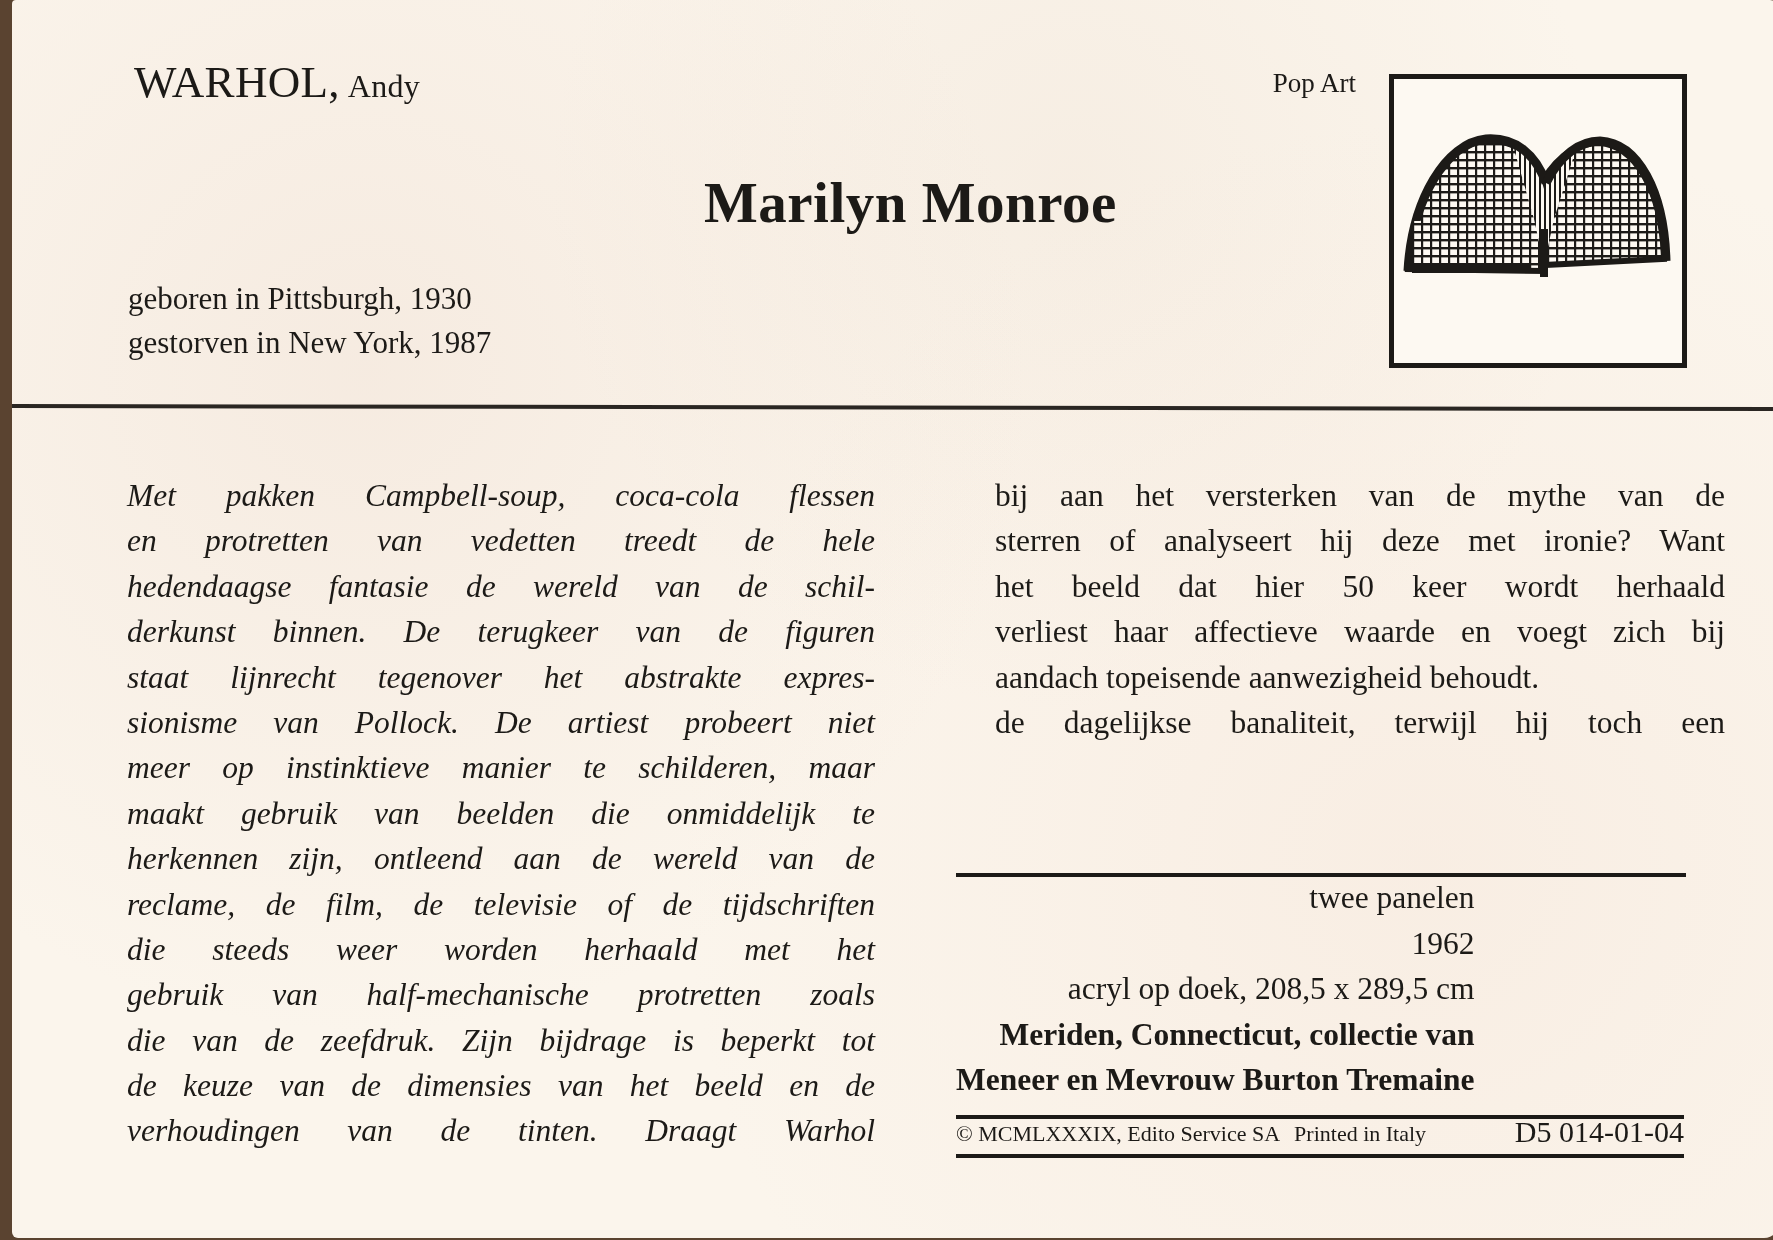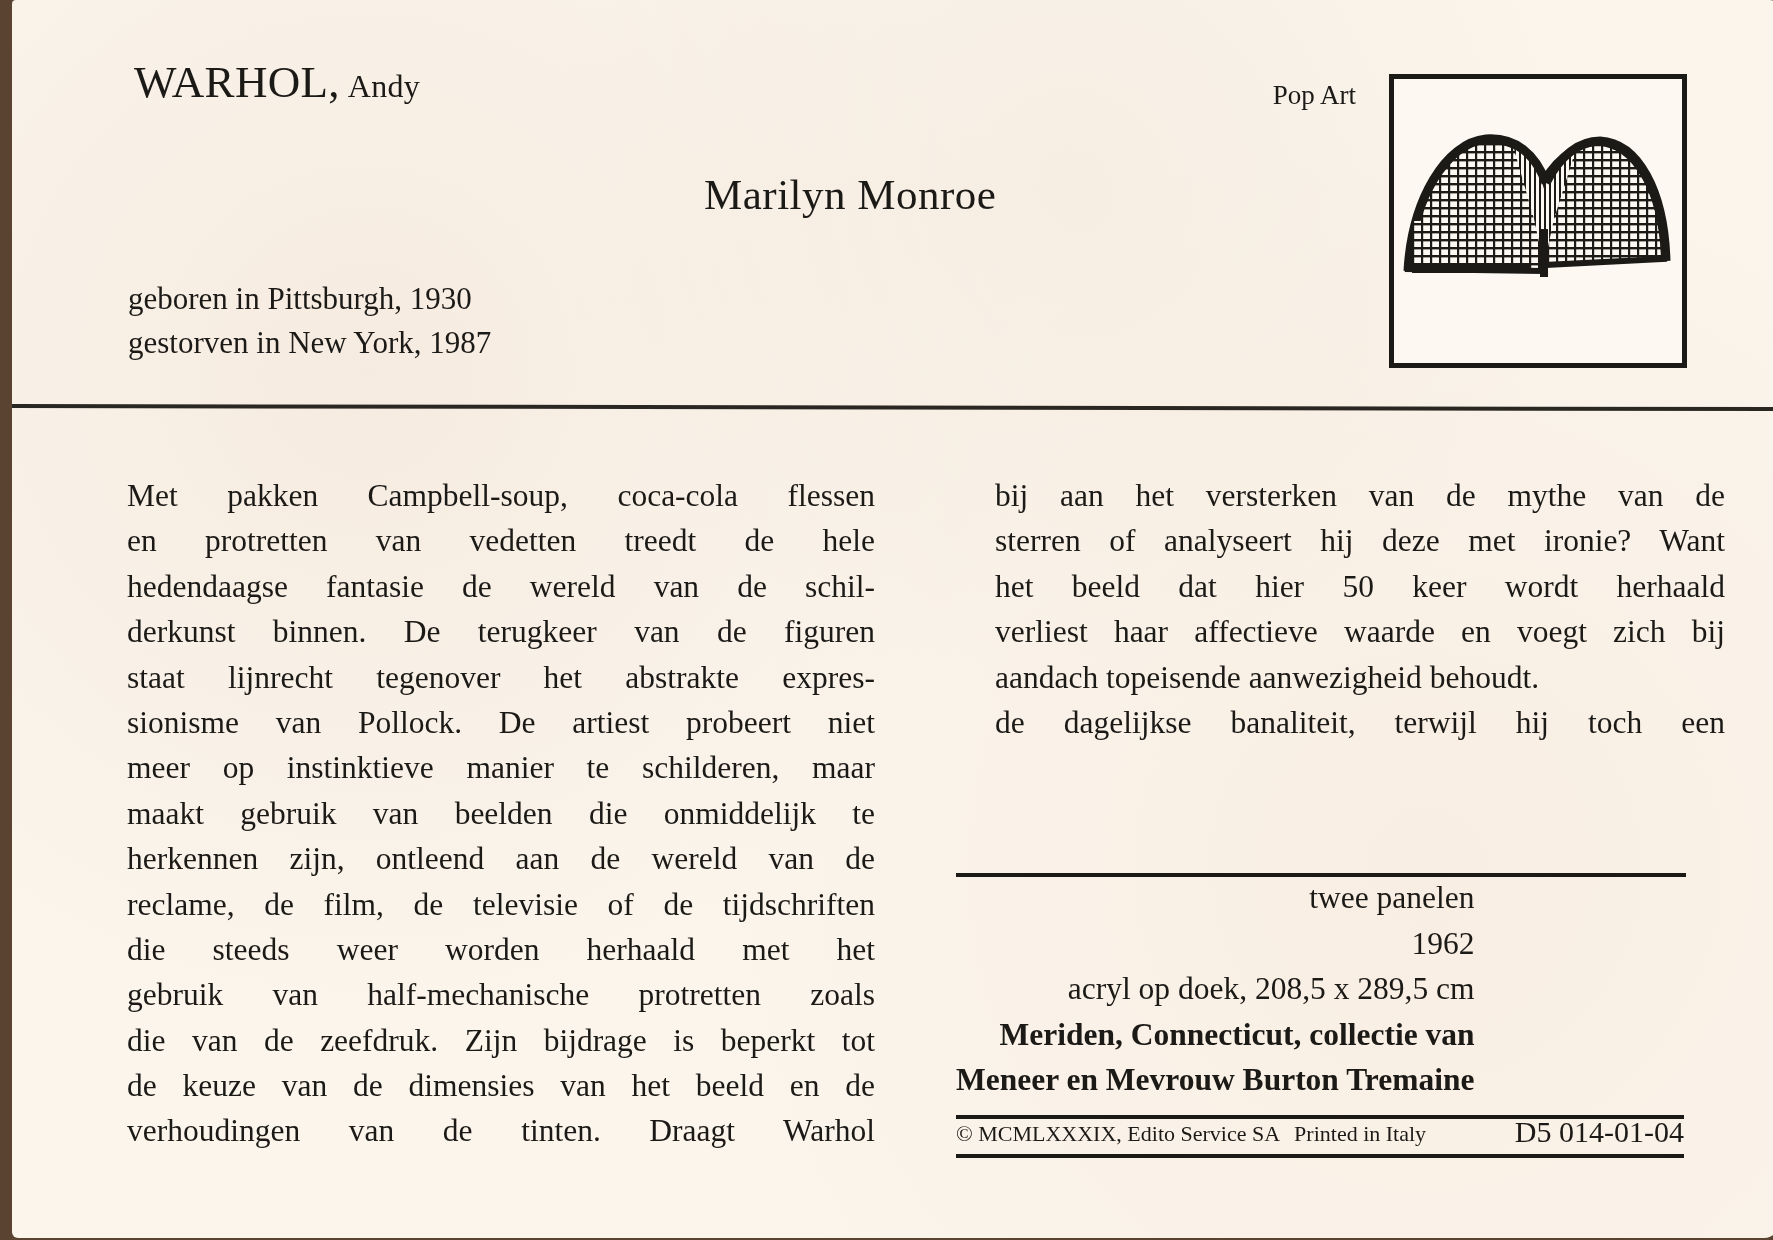--- a/index.html
+++ b/index.html
@@ -14,42 +14,42 @@
     background:#fbf5ec;
     background-image:
       radial-gradient(circle at 20% 30%, rgba(230,205,190,0.25) 0, rgba(230,205,190,0) 40%),
       radial-gradient(circle at 80% 70%, rgba(240,215,200,0.25) 0, rgba(240,215,200,0) 45%),
       radial-gradient(circle at 60% 15%, rgba(235,220,205,0.3) 0, rgba(235,220,205,0) 35%);
     border-radius:4px 10px 16px 6px;
   }
   .abs { position:absolute; white-space:nowrap; }
   .artist { left:122px; top:56px; font-size:45px; letter-spacing:0.3px; }
   .artist .given { font-size:32px; margin-left:8px; }
-  .title { left:692px; top:170px; font-size:43px; font-weight:normal; letter-spacing:0.5px; }
+  .title { left:692px; top:170px; font-size:57px; font-weight:bold; letter-spacing:0.5px; }
   .bio { left:116px; top:277px; font-size:31px; line-height:44px; }
-  .style-label { right:424px; top:68px; font-size:27px; text-align:center;margin-top:12px; }
+  .style-label { right:424px; top:68px; font-size:27px; text-align:center; }
   .period-label { right:424px; top:302px; font-size:27px; line-height:32px; text-align:right; }
   .emblem {
     position:absolute; left:1377px; top:74px; width:288px; height:284px;
     border:5px solid #1c1a17; background:#fdf9f2;
   }
   .emblem svg { position:absolute; left:0; top:0; }
   .divider {
     position:absolute; left:0; top:404px; width:1768px; height:4px; background:#2a2622;
     transform:rotate(0.1deg); transform-origin:left center;
   }
   .col {
     position:absolute; font-size:31.5px; line-height:45.4px;
   }
   .col .line {
     display:block; text-align:justify; text-align-last:justify; white-space:nowrap;
     height:45.4px;
   }
   .col .line.last { text-align-last:left; }
-  .col-left { left:115px; top:473px; width:748px; }
+  .col-left { left:115px; top:473px; width:748px;font-style:italic; }
   .col-right { left:944px; top:473px; width:730px;margin-left:39px; }
   .rule { position:absolute; height:4px; background:#1c1a17; }
   .prov { position:absolute; left:944px; font-size:31.5px; line-height:45.5px; top:875px;text-align:right; }
   .prov .b { font-weight:bold; }
   .footer { position:absolute; left:944px; top:1121px; width:728px; font-size:22px; white-space:nowrap; }
   .footer .code { font-size:30px; position:absolute; right:0; top:-6px; }
   .footer .printed { margin-left:14px; }
 </style>
 </head>
 <body>

